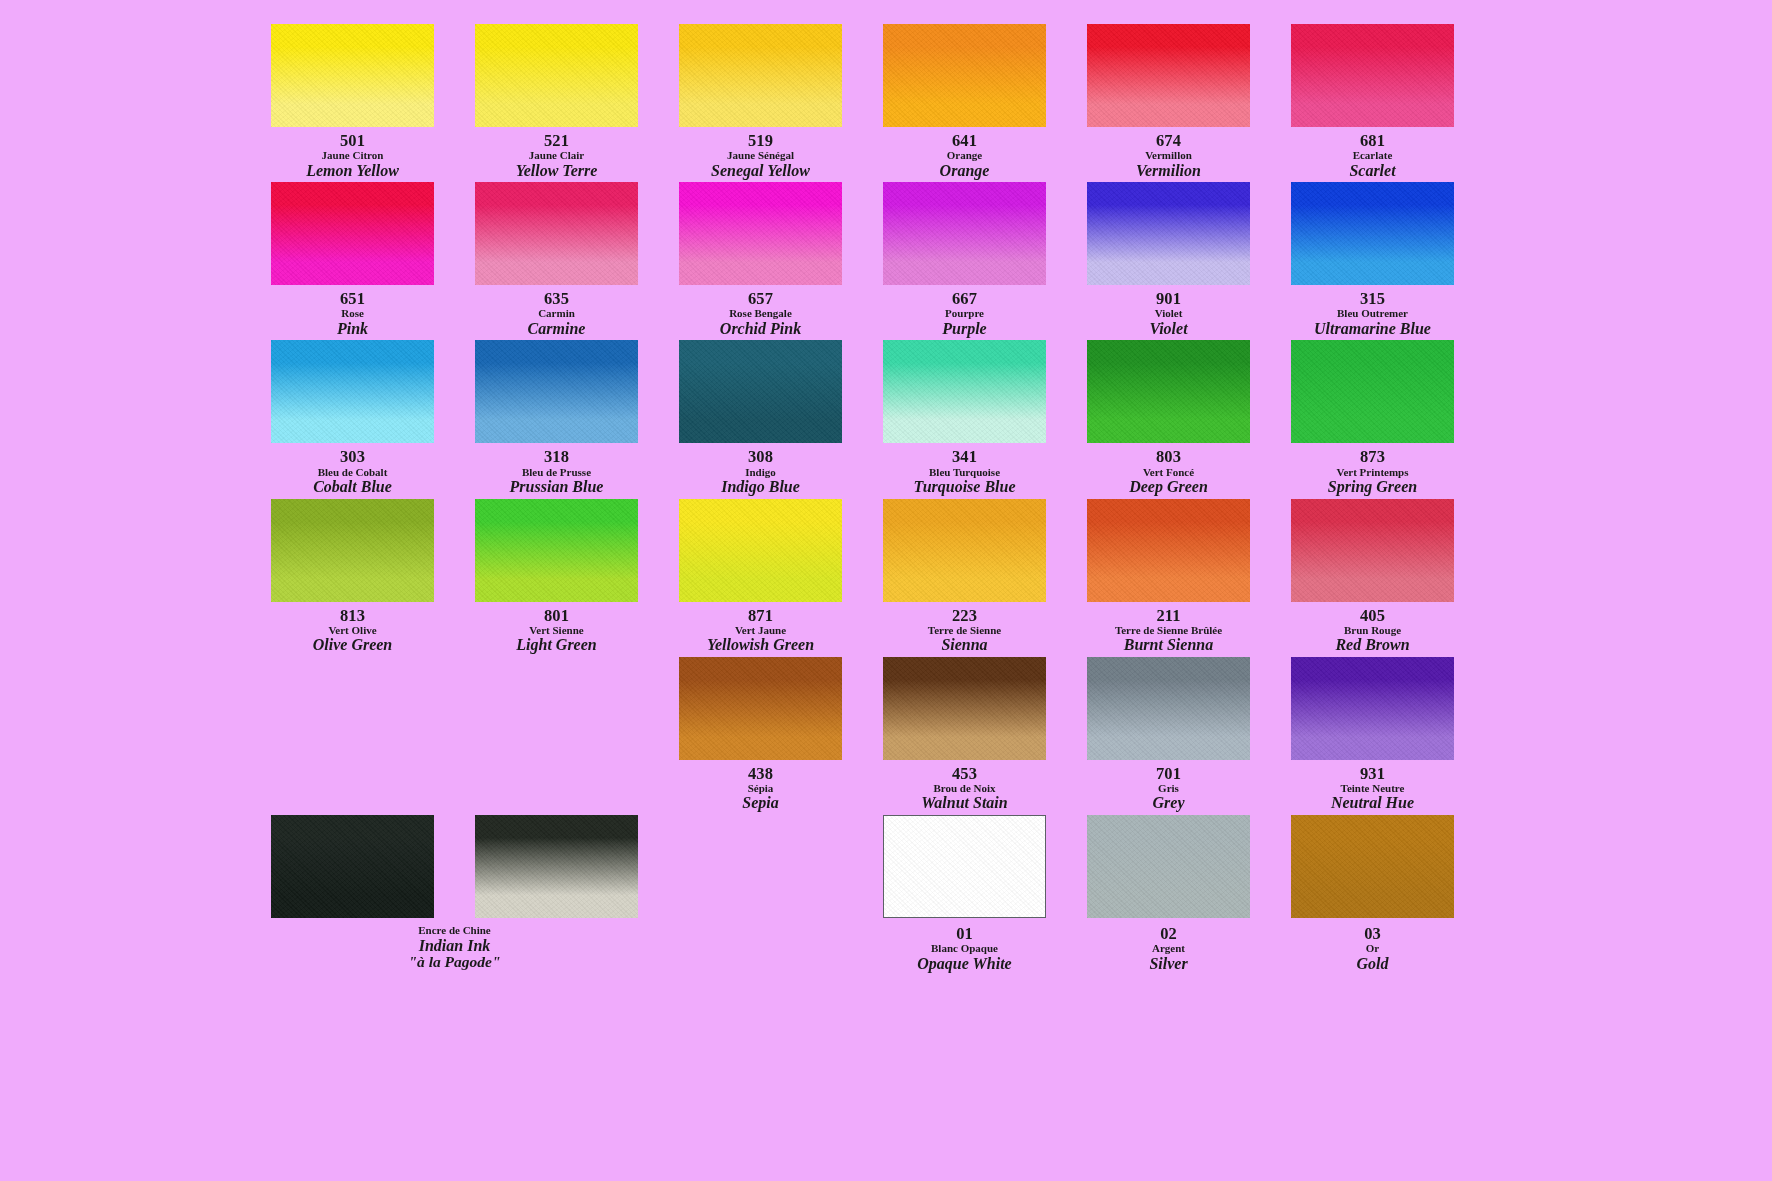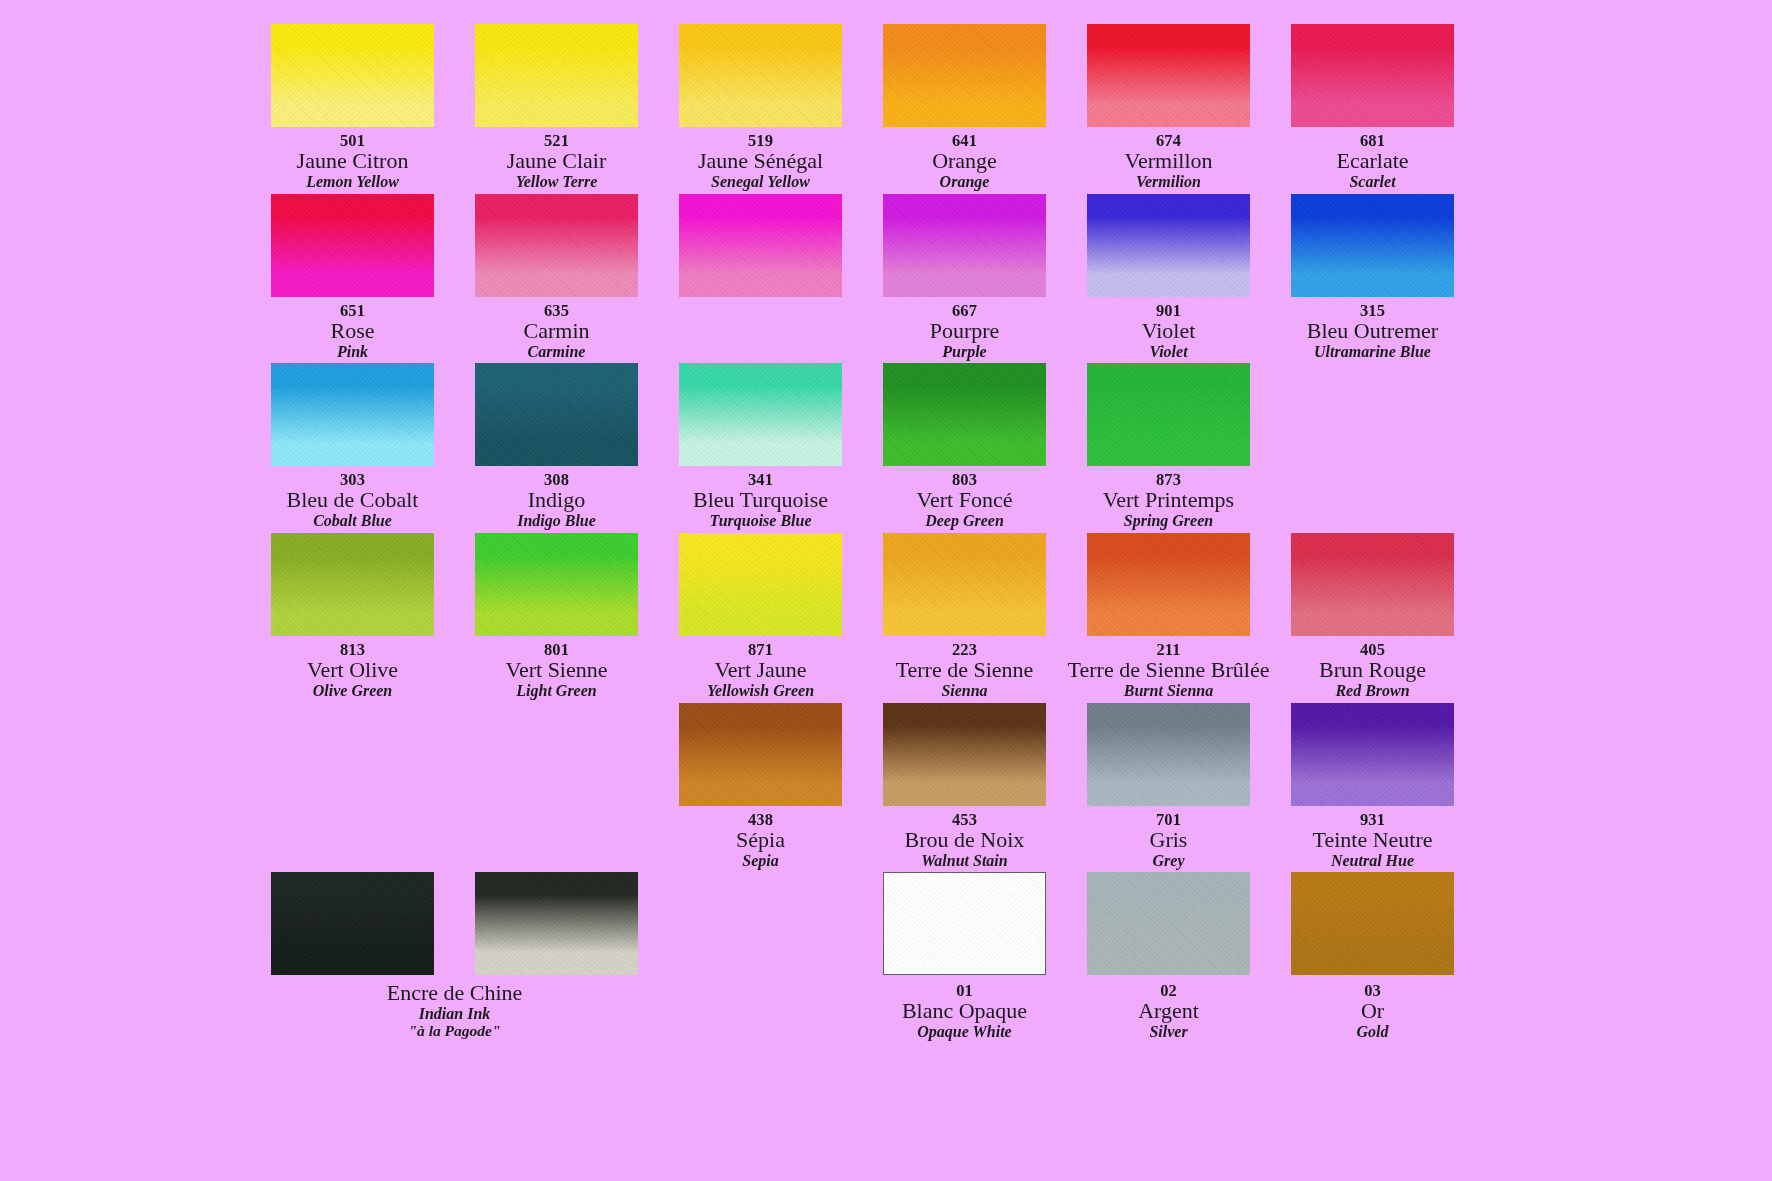--- a/index.html
+++ b/index.html
@@ -68,22 +68,22 @@
     width: 230px;
   }
   .swatch-code {
     font-size: 16.5px;
     font-weight: 700;
     letter-spacing: 0.1px;
     display: block;
     margin-bottom: 1px;
   }
   .swatch-name-fr {
-    font-size: 22px;
-    font-weight: 400;
+    font-size: 11px;
+    font-weight: 700;
     display: block;
     margin-bottom: 1px;
     white-space: nowrap;
   }
   .swatch-name-en {
     font-size: 16px;
     font-style: italic;
     font-weight: 700;
     display: block;
     white-space: nowrap;
@@ -182,20 +182,25 @@
           <div class="swatch-caption">
             <span class="swatch-code">635</span>
             <span class="swatch-name-fr">Carmin</span>
             <span class="swatch-name-en">Carmine</span>
           </div>
         </div>
         <div class="swatch-cell">
           <div class="swatch-box" style="background: linear-gradient(rgb(245, 15, 210) 0%, rgb(245, 15, 210) 22%, rgb(239, 125, 195) 78%, rgb(239, 125, 195) 100%);">
             <div class="swatch-grain"></div>
           </div>
+          <div class="swatch-caption">
+            <span class="swatch-code">657</span>
+            <span class="swatch-name-fr">Rose Bengale</span>
+            <span class="swatch-name-en">Orchid Pink</span>
+          </div>
         </div>
         <div class="swatch-cell">
           <div class="swatch-box" style="background: linear-gradient(rgb(207, 24, 226) 0%, rgb(207, 24, 226) 22%, rgb(227, 127, 216) 78%, rgb(227, 127, 216) 100%);">
             <div class="swatch-grain"></div>
           </div>
           <div class="swatch-caption">
             <span class="swatch-code">667</span>
             <span class="swatch-name-fr">Pourpre</span>
             <span class="swatch-name-en">Purple</span>
           </div>
@@ -223,20 +228,30 @@
       </div>
       <div class="chart-row">
         <div class="swatch-cell">
           <div class="swatch-box" style="background: linear-gradient(rgb(27, 158, 222) 0%, rgb(27, 158, 222) 22%, rgb(140, 231, 247) 78%, rgb(140, 231, 247) 100%);">
             <div class="swatch-grain"></div>
           </div>
           <div class="swatch-caption">
             <span class="swatch-code">303</span>
             <span class="swatch-name-fr">Bleu de Cobalt</span>
             <span class="swatch-name-en">Cobalt Blue</span>
+          </div>
+        </div>
+        <div class="swatch-cell">
+          <div class="swatch-box" style="background: linear-gradient(rgb(21, 101, 178) 0%, rgb(21, 101, 178) 22%, rgb(105, 174, 222) 78%, rgb(105, 174, 222) 100%);">
+            <div class="swatch-grain"></div>
+          </div>
+          <div class="swatch-caption">
+            <span class="swatch-code">318</span>
+            <span class="swatch-name-fr">Bleu de Prusse</span>
+            <span class="swatch-name-en">Prussian Blue</span>
           </div>
         </div>
         <div class="swatch-cell">
           <div class="swatch-box" style="background: linear-gradient(rgb(27, 95, 114) 0%, rgb(27, 95, 114) 22%, rgb(22, 80, 95) 78%, rgb(22, 80, 95) 100%);">
             <div class="swatch-grain"></div>
           </div>
           <div class="swatch-caption">
             <span class="swatch-code">308</span>
             <span class="swatch-name-fr">Indigo</span>
             <span class="swatch-name-en">Indigo Blue</span>

